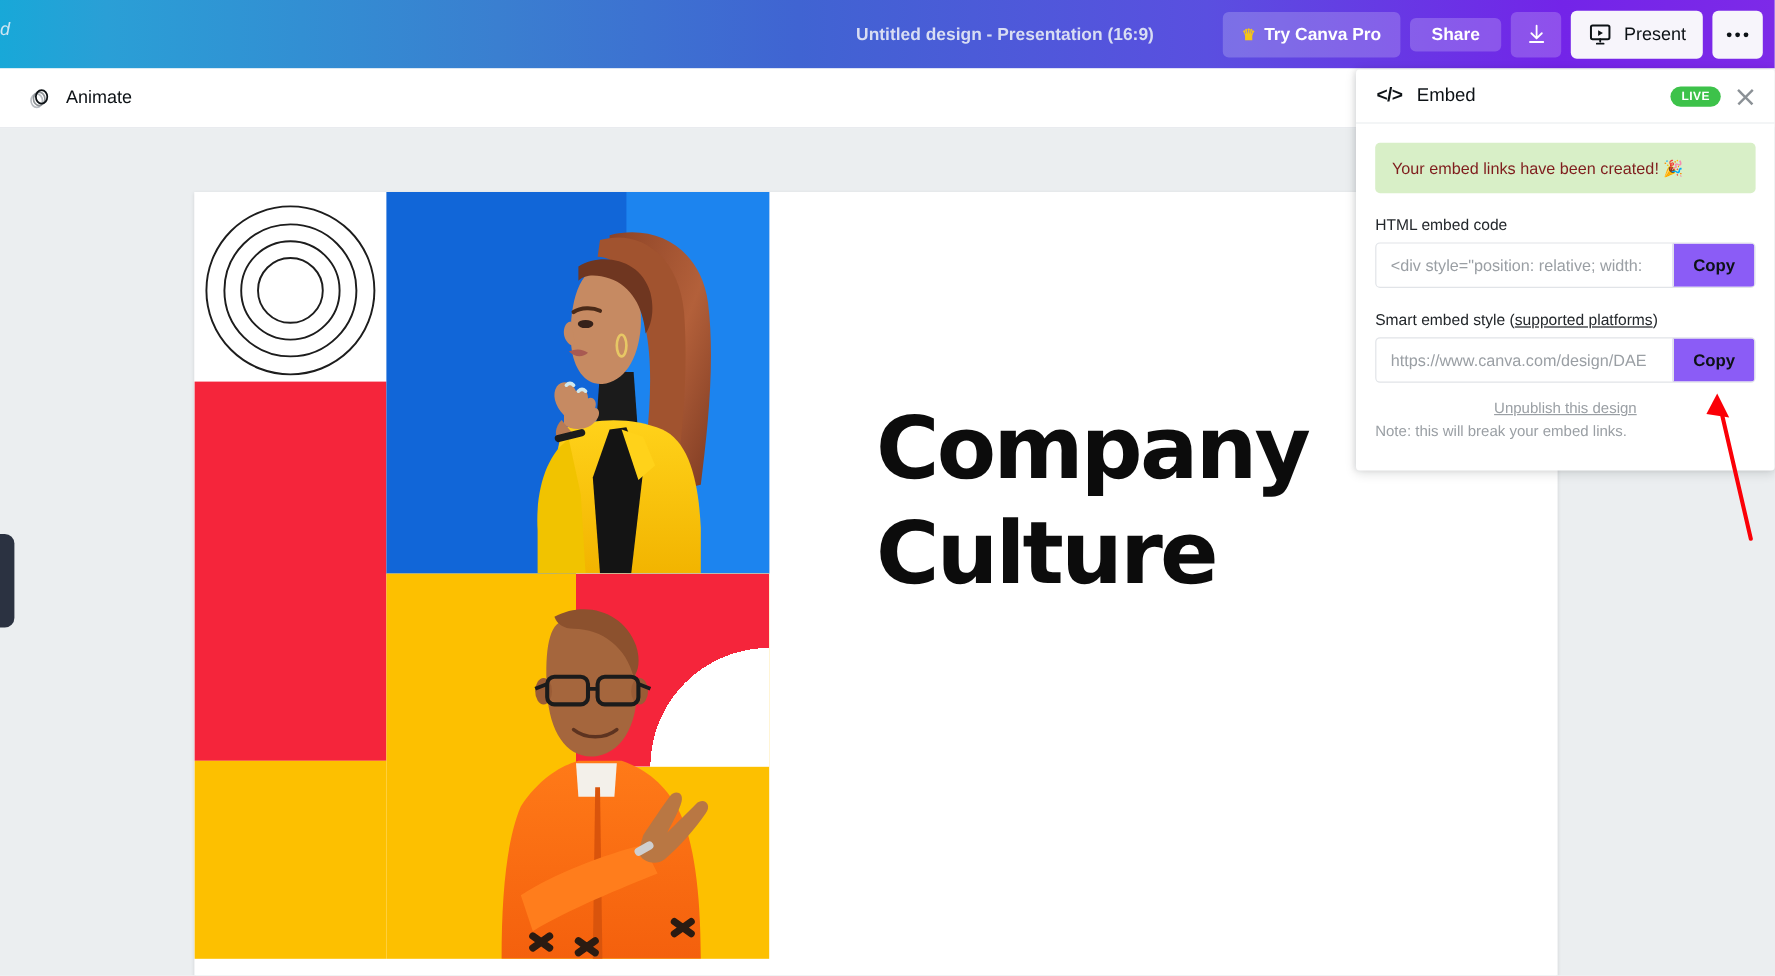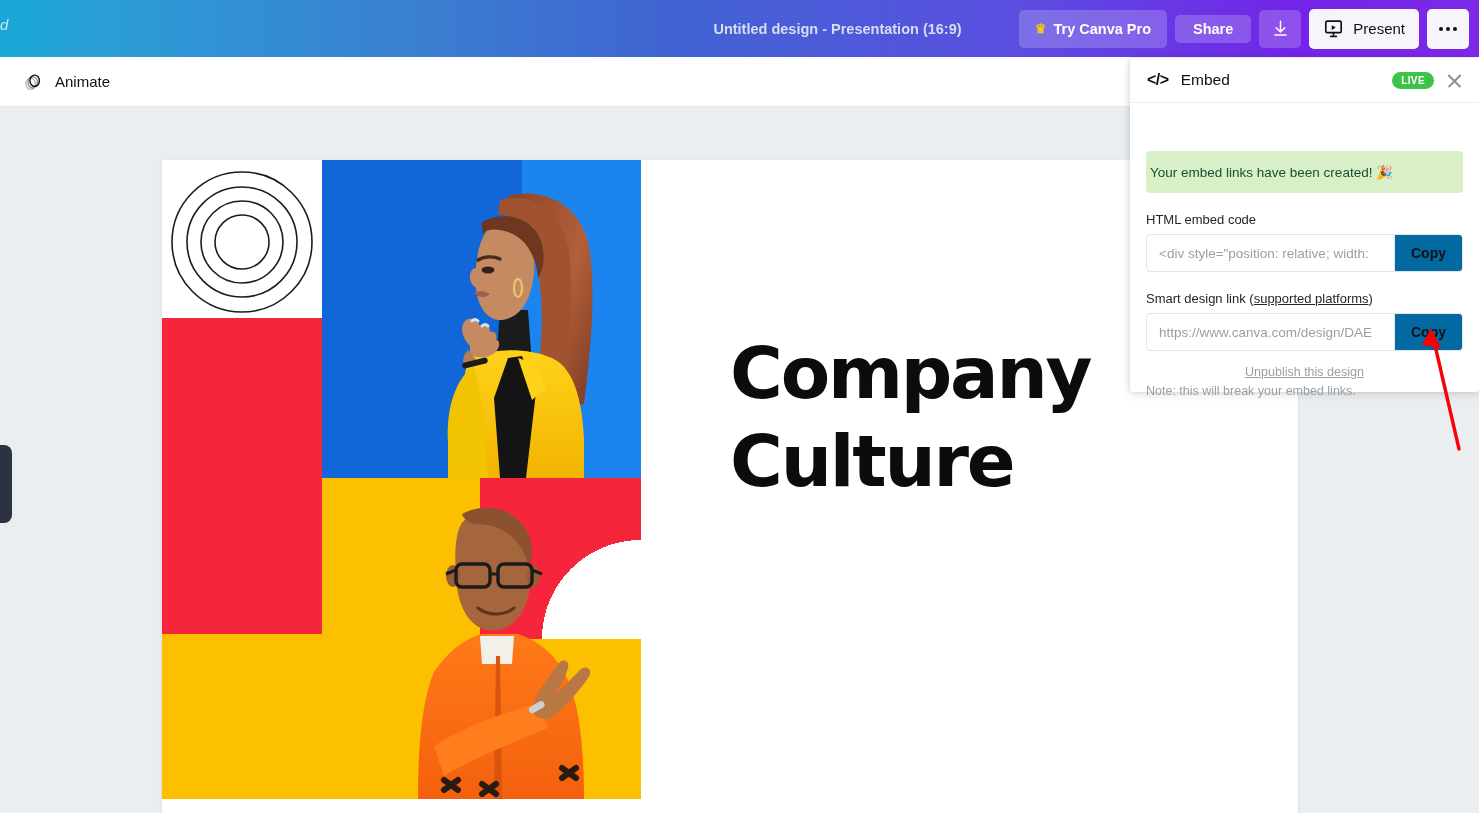--- a/index.html
+++ b/index.html
@@ -140,35 +140,35 @@
   .close-x::before, .close-x::after {
     content: ""; position: absolute; left: 0; top: 8px;
     width: 17px; height: 1.6px; background: #8b9196;
   }
   .close-x::before { transform: rotate(45deg); }
   .close-x::after  { transform: rotate(-45deg); }
 
   .panel-body { padding: 16px 16px 0 16px; }
   .success-banner {
     background: #d8efc7; border-radius: 4px;
-    padding: 13px 4px; font-size: 13.5px; color: #14532d; margin-top: 32px;
+    padding: 13px 14px; font-size: 13.5px; color: #7f1d1d;
   }
   .field-label { margin-top: 19px; font-size: 13px; color: #23272b; }
   .field-label .link { color: #23272b; text-decoration: underline; cursor: pointer; }
   .input-row {
     margin-top: 7px; height: 38px; display: flex;
     border: 1px solid #e1e4e8; border-radius: 4px; background: #ffffff; overflow: hidden;
   }
   .input-row input {
     flex: 1; border: none; outline: none; padding: 0 12px;
     font-size: 13.5px; color: #9a9fa4; font-family: "Liberation Sans", sans-serif;
     background: transparent; min-width: 0;
   }
   .copy-btn {
-    width: 68px; border-left: 1px solid #e1e4e8; background: #0369a1;
+    width: 68px; border-left: 1px solid #e1e4e8; background: #8b5cf6;
     font-size: 14px; font-weight: bold; color: #0d1216;
     display: flex; align-items: center; justify-content: center; cursor: pointer;
   }
   .unpublish {
     margin-top: 14px; text-align: center; font-size: 12.5px;
     color: #9a9fa4; text-decoration: underline; cursor: pointer;
   }
   .note { margin-top: 5px; text-align: left; font-size: 12.5px; color: #9a9fa4; }
 
   .arrow-overlay { position: absolute; left: 0; top: 0; width: 1479px; height: 813px; pointer-events: none; }
@@ -364,21 +364,21 @@
 
     <div class="panel-body">
       <div class="success-banner">Your embed links have been created! 🎉</div>
 
       <div class="field-label">HTML embed code</div>
       <div class="input-row">
         <input type="text" readonly="" value="&lt;div style=&quot;position: relative; width:" style="">
         <div class="copy-btn">Copy</div>
       </div>
 
-      <div class="field-label"><span>Smart design link (</span><span class="link">supported platforms</span><span>)</span></div>
+      <div class="field-label"><span>Smart embed style (</span><span class="link">supported platforms</span><span>)</span></div>
       <div class="input-row">
         <input type="text" readonly="" value="https://www.canva.com/design/DAE" style="">
         <div class="copy-btn">Copy</div>
       </div>
 
       <div class="unpublish">Unpublish this design</div>
       <div class="note">Note: this will break your embed links.</div>
     </div>
   </div>
 

